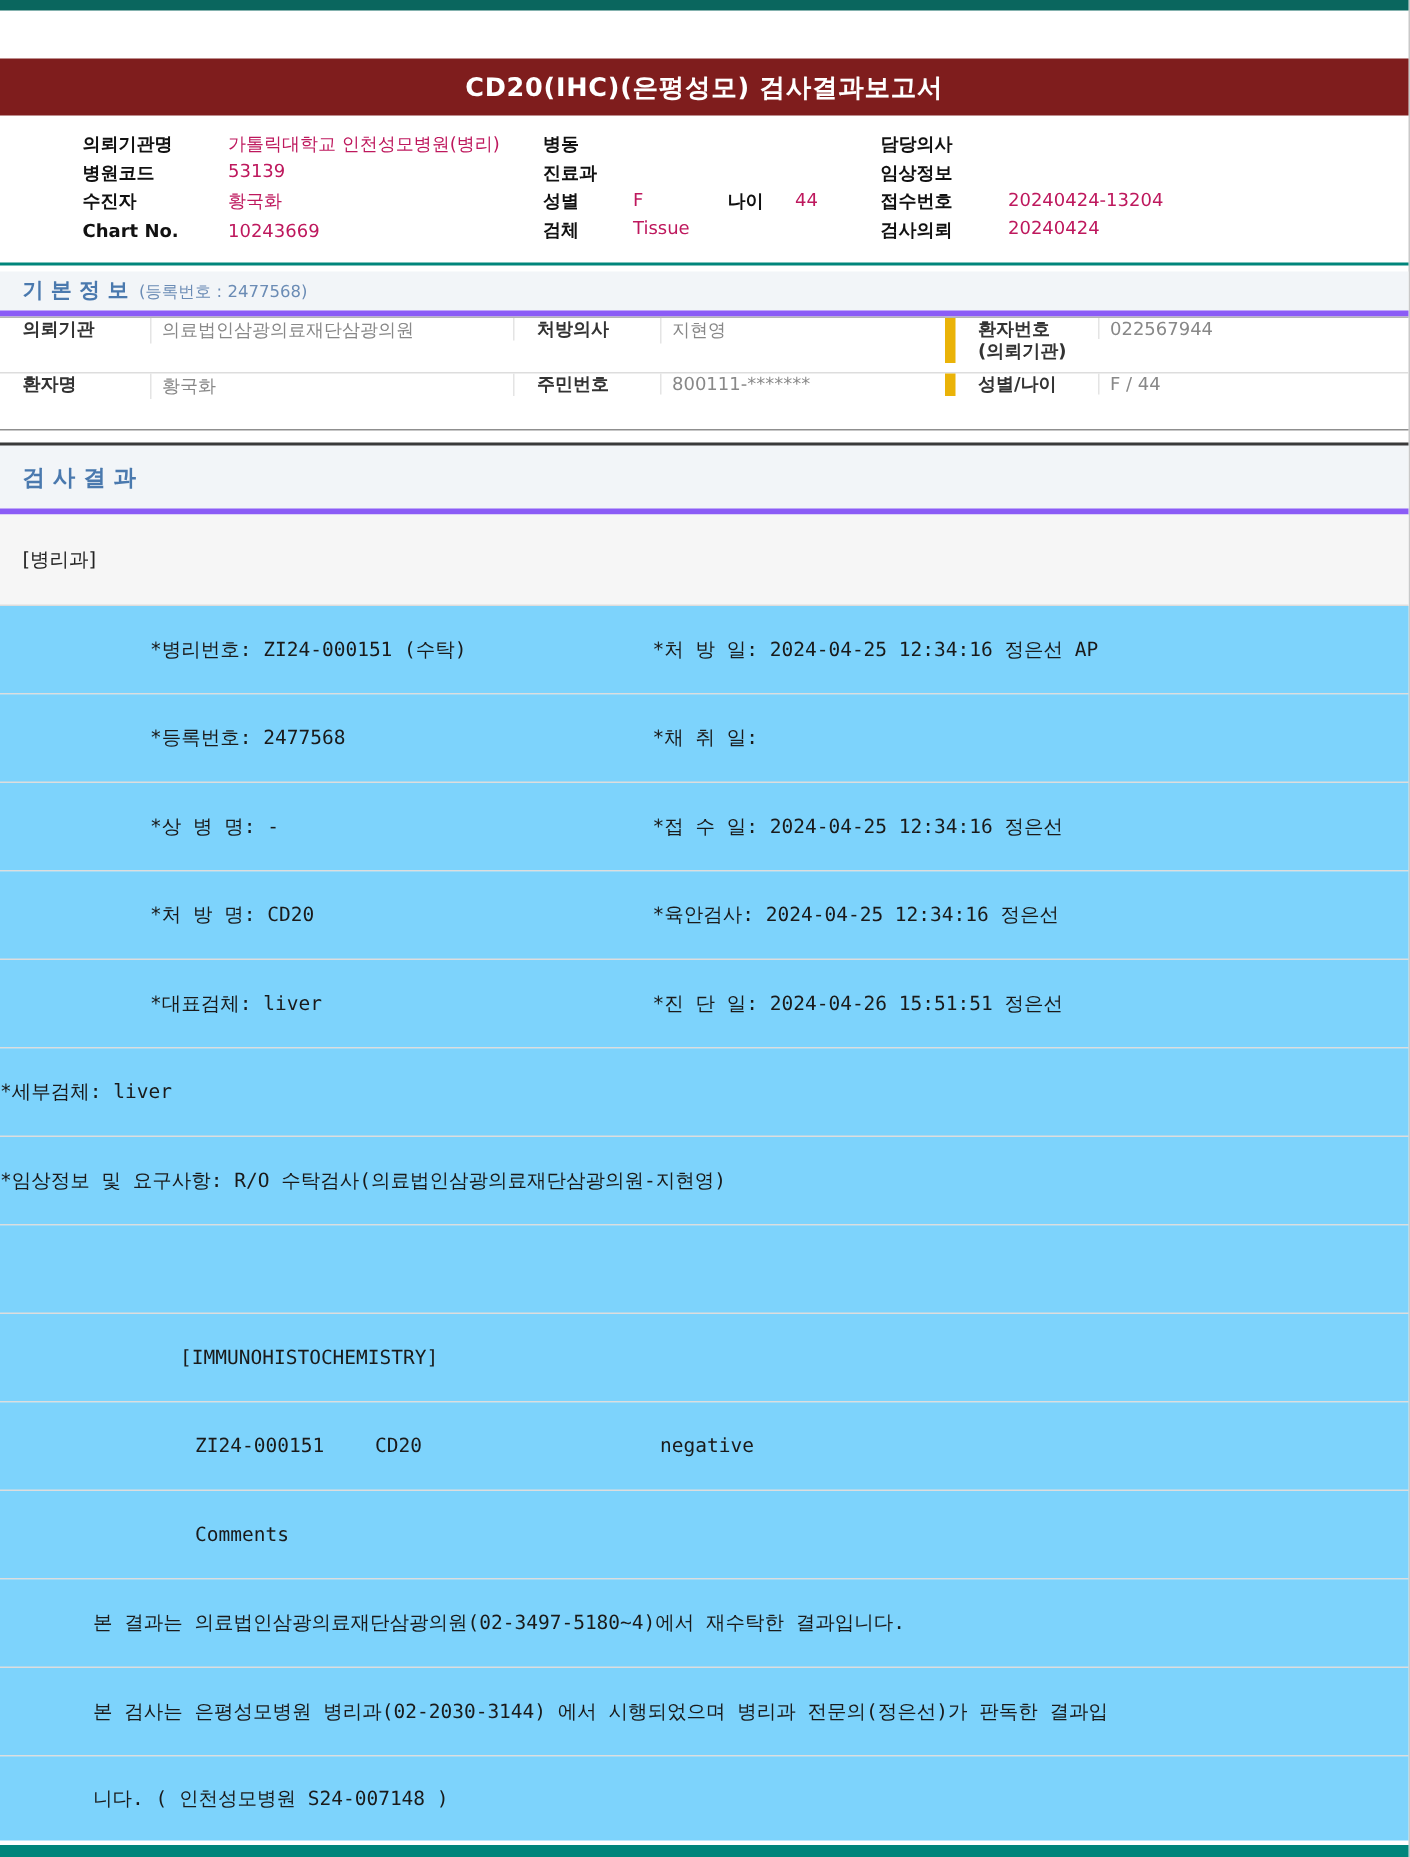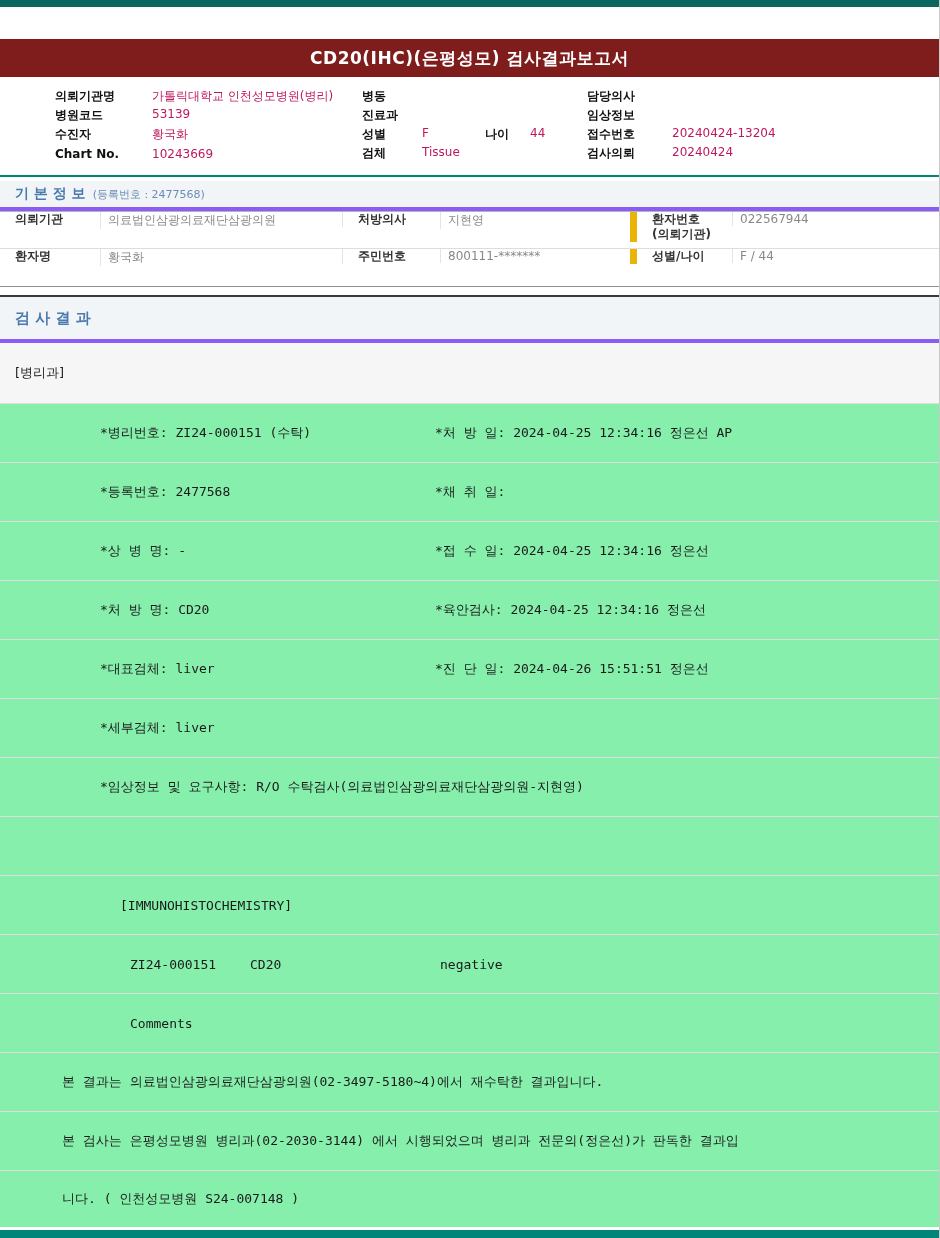--- a/index.html
+++ b/index.html
@@ -54,29 +54,29 @@
   .it-label { font-weight:bold; color:#333; padding-left:15px; line-height:1.25; white-space:pre-line; }
   .it-value { color:#888; border-left:1px solid #e4e4e4; padding-left:7px; }
   .w-l1 { width:100px; } .w-v1 { width:242px; }
   .w-l2 { width:98px; border-left:1px solid #e4e4e4; } .w-v2 { width:190px; }
   .w-l3 { width:102px; border-left:7px solid #eab308; } .w-v3 { flex:1; }
 
   .gap { height:8px; }
 
   
   .res-rows { font-family:"DejaVu Sans Mono","Liberation Mono",monospace; font-size:13px; color:#1a1a1a; }
-  .res-row { display:flex; align-items:center; min-height:59px; border-bottom:1px solid #ddd; background:#86efac; }
+  .res-row { display:flex; align-items:center; min-height:59px; border-bottom:1px solid #ddd; background:#7dd3fc; }
   .res-row.dept {
     background:#f6f6f6; min-height:61px; padding-left:15px;
     font-family:"DejaVu Sans","Liberation Sans",sans-serif; font-size:13px; color:#222;
   }
   .res-row.pair { padding-left:100px; }
   .res-left { width:335px; }
   .res-right { flex:1; }
-  .ind-a { padding-left:100px; }
+  .ind-a { }
   .ind-b { padding-left:120px; }
   .ind-c { padding-left:130px; }
   .ind-d { padding-left:62px;text-align:right; }
   .ihc-spec { width:120px; }
   .ihc-test { width:190px; }
   .res-row.last { border-bottom:none; min-height:56px; }
 
   .bottom-strip { height:8px; background:#00857b; margin-top:auto; }
 </style>
 </head>

